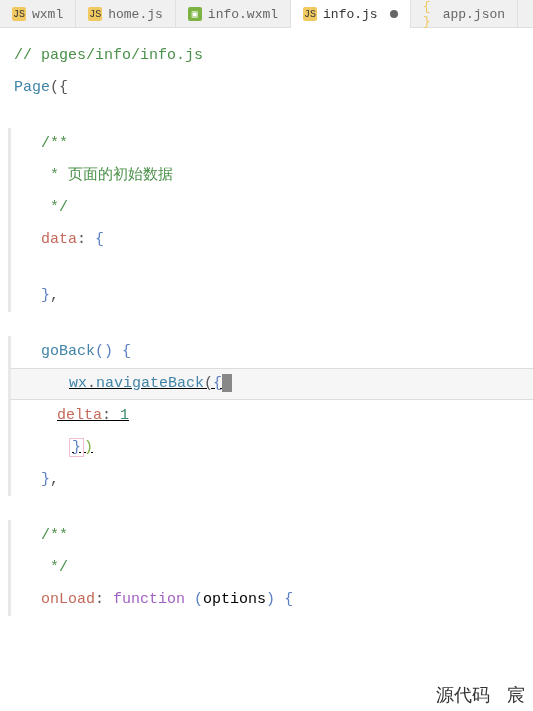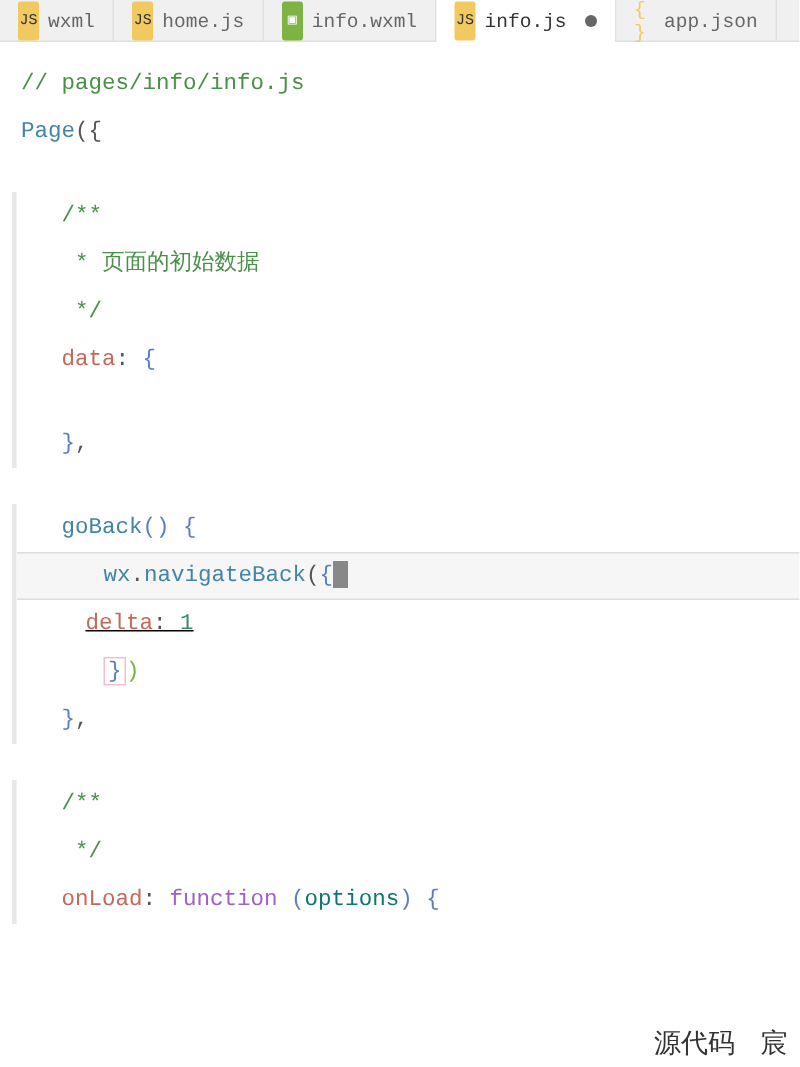--- a/index.html
+++ b/index.html
@@ -28,21 +28,21 @@
       cursor: pointer;
       gap: 6px;
       border-right: 1px solid #e0e0e0;
     }
     .tab.active {
       background: #fff;
       color: #333;
     }
     .tab-icon {
       width: 14px;
-      height: 26px;
+      height: 14px;
       display: inline-flex;
       align-items: center;
       justify-content: center;
       font-size: 10px;
       border-radius: 2px;
     }
     .tab-icon.js { background: #f0c961; color: #333; }
     .tab-icon.wxml { background: #7cb342; color: #fff; }
     .tab-icon.json { color: #f0c961; background: transparent; font-size: 13px; }
     .modified-dot {
@@ -55,35 +55,35 @@
     .editor {
       padding: 12px 0;
       position: relative;
     }
     .code-line {
       padding: 4px 14px;
       line-height: 1.6;
       white-space: pre;
     }
     .indent-1 { padding-left: 30px; }
-    .indent-2 { padding-left: 58px; }
+    .indent-2 { padding-left: 58px; text-decoration: underline; }
     .indent-3 { padding-left: 46px; text-decoration: underline; }
     .border-left {
       border-left: 3px solid #e8e8e8;
       margin-left: 8px;
     }
     .comment { color: #4a9049; }
     .identifier { color: #4285a8; }
     .keyword-func { color: #4285a8; }
     .keyword { color: #a261c2; }
     .prop { color: #c36a5a; }
     .punct { color: #555; }
     .brace-blue { color: #5a7fc2; }
     .number { color: #3a8a69; }
-    .param { color: #0f766e; }
+    .param { color: #000000; }
     .paren-green { color: #7cb342; }
     .hl-line {
       background: #f6f6f6;
       box-shadow: inset 0 1px 0 #ddd, inset 0 -1px 0 #ddd;
     }
     .cursor-block {
       display: inline-block;
       width: 10px;
       height: 18px;
       background: #888;

